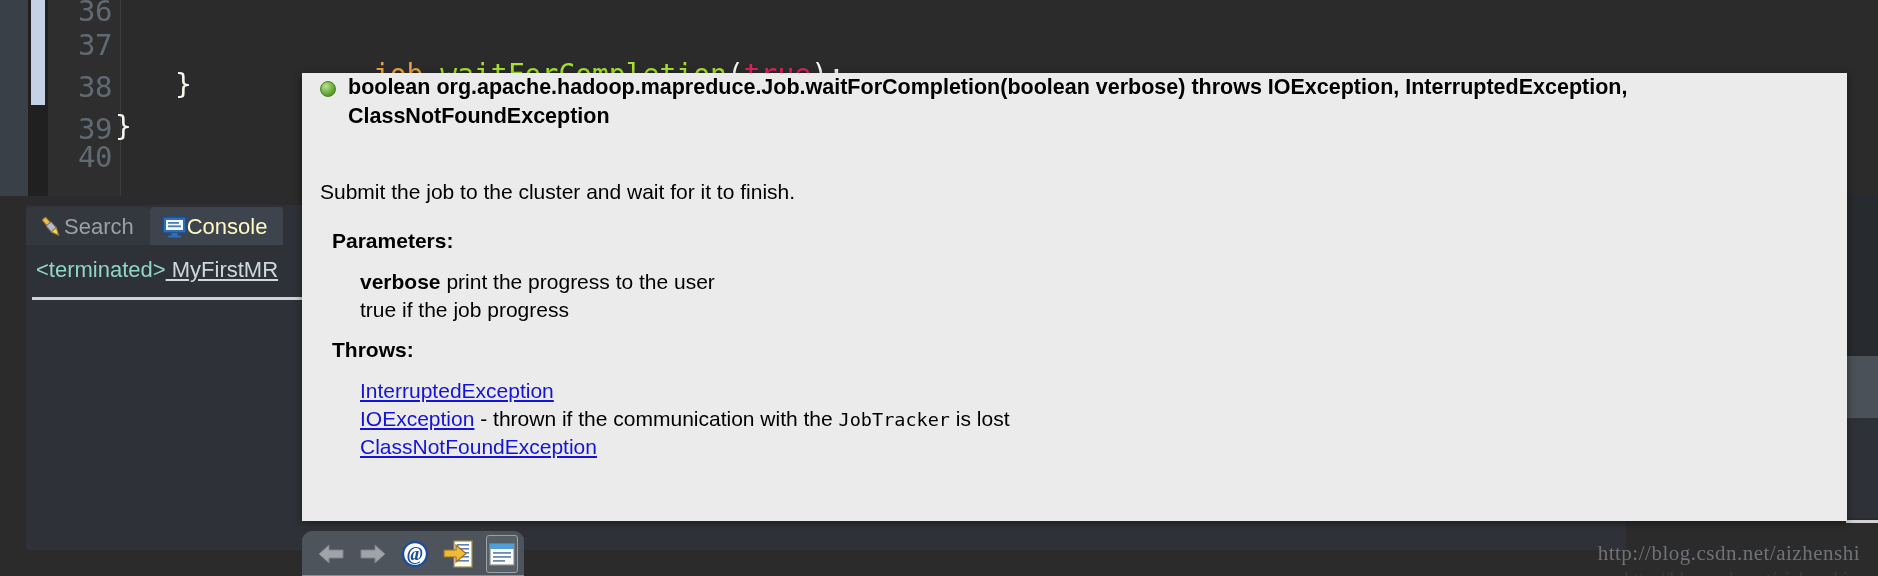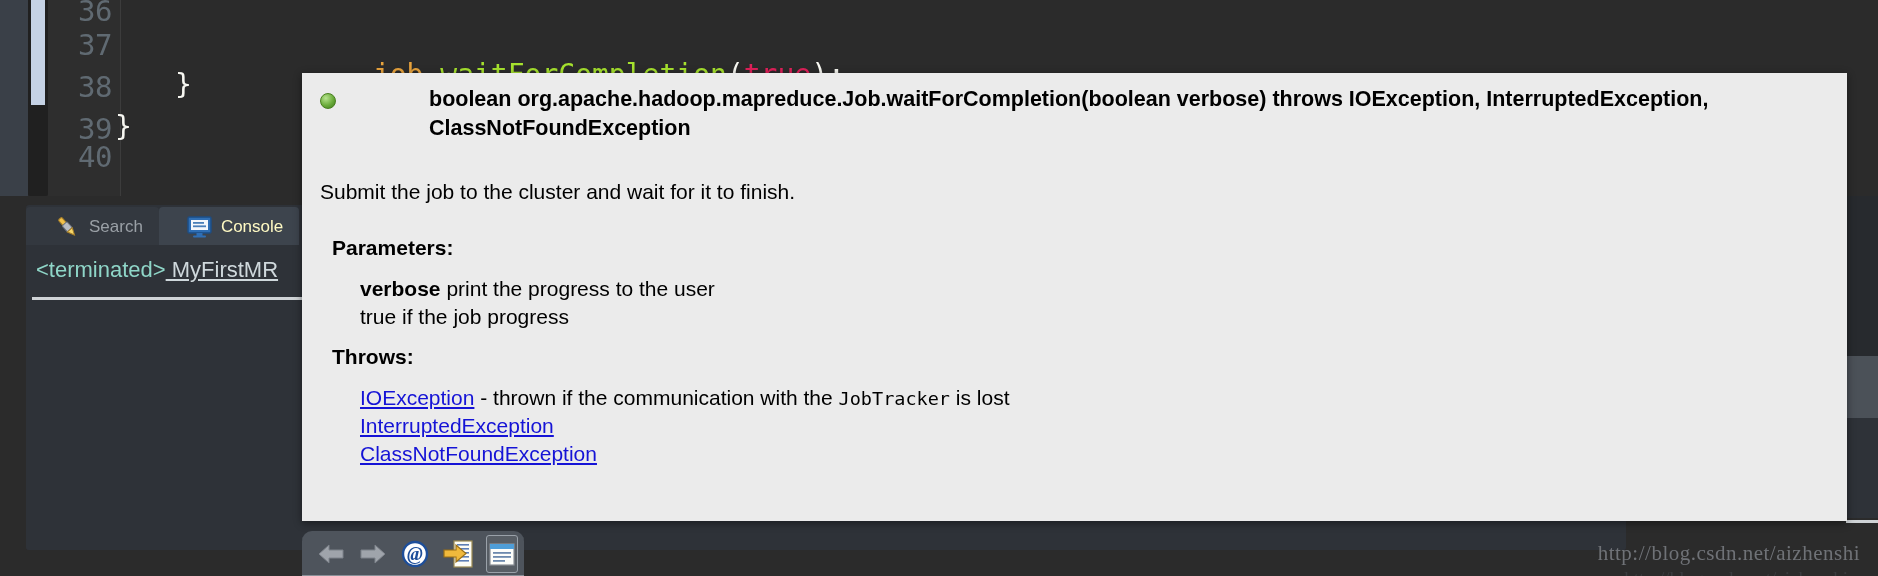--- a/index.html
+++ b/index.html
@@ -58,23 +58,23 @@
   .view-panel {
     position: absolute; left: 26px; top: 205px; width: 1600px; height: 345px;
     background: #2e3238;
     border-radius: 3px;
   }
   .tabbar {
     position: absolute; left: 26px; top: 205px; height: 42px;
     display: flex; align-items: flex-end;
   }
   .tab {
-    display: flex; align-items: center; gap: 9px;
-    height: 40px; padding: 0 16px 0 28px;
-    font-size: 17px;
+    display: flex; align-items: center; 
+    height: 40px; padding: 0 16px 0 12px;
+    font-size: 22px;
     box-sizing: border-box;
     cursor: default;
   }
   .tab.inactive { color: #9aa0a6; background: #33383f; border-radius: 4px 4px 0 0; }
   .tab.active   { color: #fef9c3; background: #3d444d; border-radius: 4px 4px 0 0; }
 
   .icon-search { width: 26px; height: 26px; position: relative; display:inline-block; }
   .icon-console { width: 25px; height: 22px; position: relative; display:inline-block; }
 
   .console-body {
@@ -96,40 +96,40 @@
 
   
   .tooltip {
     position: absolute; left: 302px; top: 73px; width: 1545px; height: 448px;
     background: #ebebeb;
     box-shadow: 0 2px 8px rgba(0,0,0,.45);
     box-sizing: border-box;
   }
   .tt-header {
     position: absolute; left: 0; top: 0; width: 100%;
-    padding: 12px 18px 4px 18px;
+    padding: 0 18px 4px 18px;
     box-sizing: border-box;
-    display: flex; align-items: flex-start; justify-content: space-between;
+    display: flex; gap: 12px; align-items: flex-start;
   }
   .tt-bullet {
     flex: 0 0 auto; width: 16px; height: 16px; margin-top: 8px;
     border-radius: 50%;
     background: radial-gradient(circle at 35% 30%, #b7e38f 0%, #6aab3a 55%, #3d7a1d 100%);
     border: 1px solid #49801f;
     box-sizing: border-box;
   }
   .tt-sig {
     font-weight: bold; font-size: 21.5px; line-height: 1.35;
     color: #000; max-width: 1400px;
   }
   .tt-body {
     position: absolute; left: 18px; top: 105px; right: 14px;
     font-size: 21px; color: #000; line-height: 1.35;
   }
-  .tt-desc { margin: 0 0 28px 0; }
+  .tt-desc { margin: 0 0 21px 0; }
   .tt-section { font-weight: bold; margin: 12px; }
   .tt-indent { margin: 0 0 0 40px; }
   .tt-bold { font-weight: bold; }
   .mono { font-family: "DejaVu Sans Mono", monospace; font-size: 18.5px; }
   .tt-link {
     color: #1513d6; text-decoration: underline; cursor: pointer;
   }
 
   
   .tt-toolbar {
@@ -244,23 +244,23 @@
     <div class="tt-body">
       <p class="tt-desc">Submit the job to the cluster and wait for it to finish.</p>
 
       <p class="tt-section">Parameters:</p>
       <p class="tt-indent"><span class="tt-bold">verbose</span><span> print the progress to the user</span></p>
 
       <p class="tt-indent">true if the job progress</p>
 
       <p class="tt-section">Throws:</p>
 
+      <p class="tt-indent"><a class="tt-link">InterruptedException</a></p>
+
       <p class="tt-indent"><a class="tt-link">IOException</a><span> - thrown if the communication with the </span><span class="mono">JobTracker</span><span> is lost</span></p>
-
-      <p class="tt-indent"><a class="tt-link">InterruptedException</a></p>
 
       <p class="tt-indent"><a class="tt-link">ClassNotFoundException</a></p>
     </div>
   </div>
 
   <div class="tt-toolbar">
     <span class="tb-btn">
       <svg width="30" height="24" viewBox="0 0 30 24">
         <path d="M13 3 L13 8 L27 8 L27 16 L13 16 L13 21 L3 12 Z" fill="#9fa4ab" stroke="#7d828a" stroke-width="1"></path>
       </svg>

